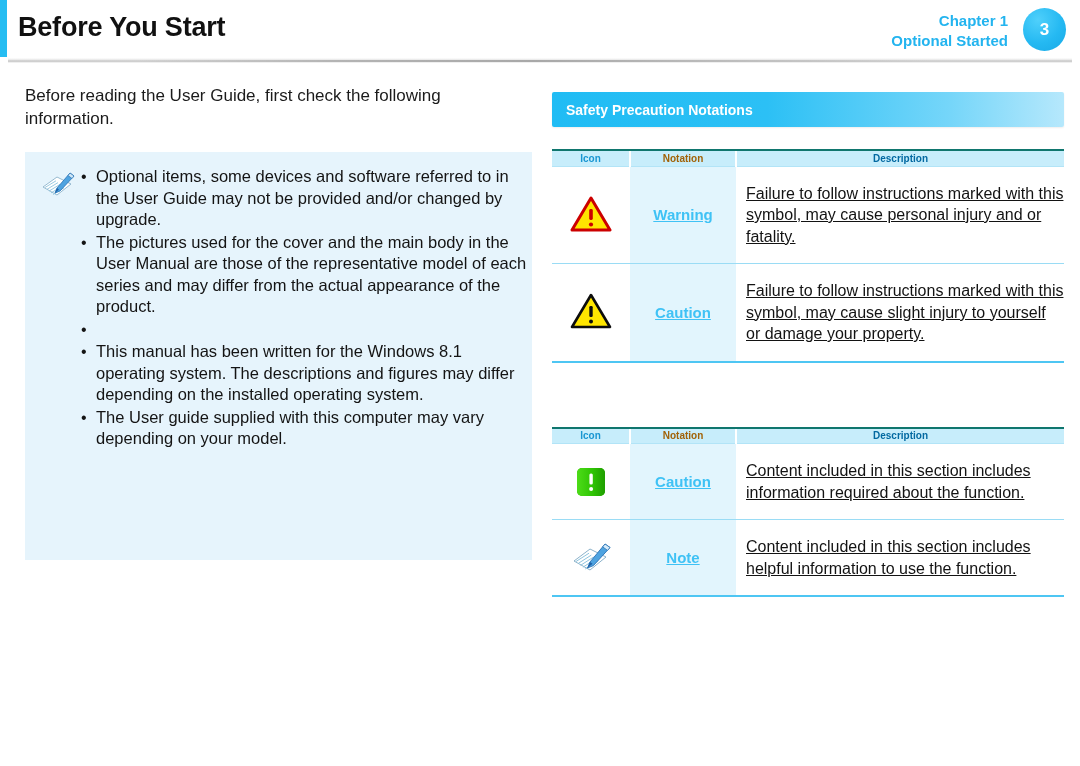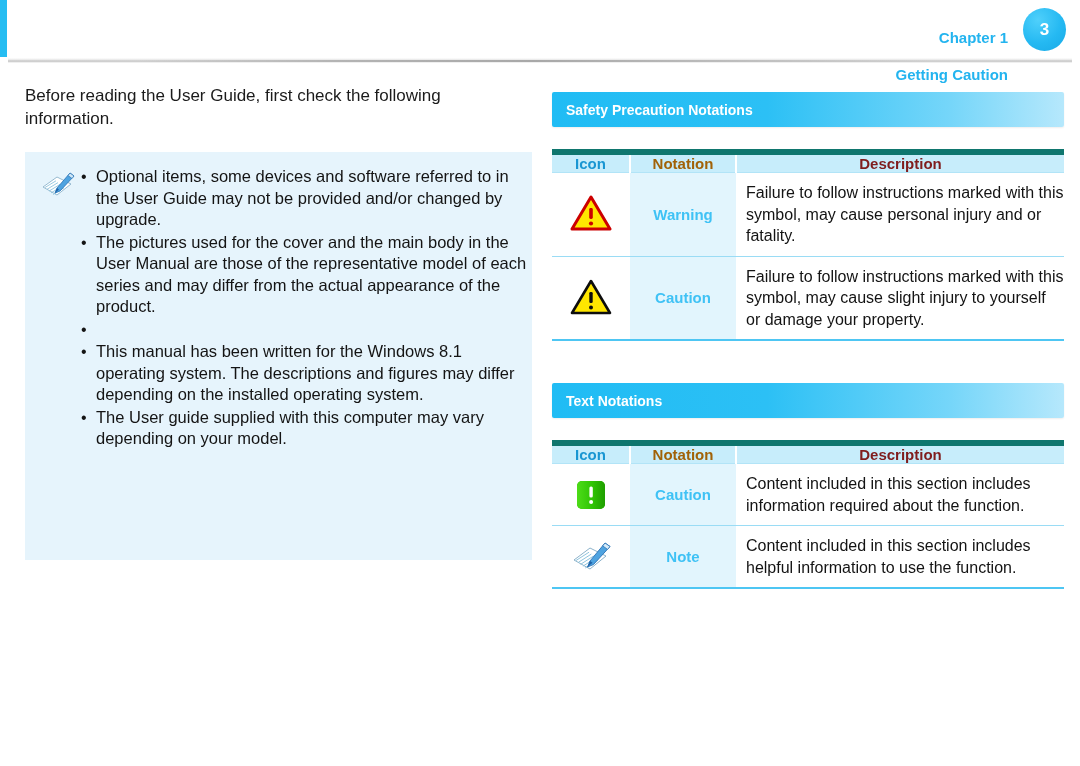--- a/index.html
+++ b/index.html
@@ -71,21 +71,20 @@
     position: absolute;
     right: 72px; top: 11px;
     text-align: right;
     line-height: 20px;
   }
   .chapter-line {
     font-size: 15px;
     font-weight: bold;
     color: #23b4ef;
     white-space: nowrap;
-    margin-top: 17px;
   }
   .page-badge {
     position: absolute;
     right: 14px; top: 8px;
     width: 43px; height: 43px;
     border-radius: 50%;
     background: radial-gradient(circle at 35% 28%, #4fd0fb 0%, #25b9f2 55%, #18a9e6 100%);
     color: #ffffff;
     font-size: 17px;
     font-weight: bold;
@@ -171,44 +170,45 @@
     margin-top: 22px;
     table-layout: fixed;
   }
   .ntable .c-icon  { width: 78px; }
   .ntable .c-note  { width: 106px; }
   .ntable .c-desc  { width: 328px; }
 
   .ntable thead th {
     background: #c7edfb;
     height: 16px;
-    font-size: 15px;
-    font-weight: bold;
-    border-top: 6px solid #0f766e;
+    font-size: 10px;
+    font-weight: bold;
+    border-top: 2px solid #0f766e;
     border-bottom: 1px solid #b2e4f7;
   }
   .ntable thead th.h-icon {
     color: #1996d2;
     text-align: center;
   }
   .ntable thead th.h-note {
     color: #a16207;
     text-align: center;
     border-left: 2px solid #ffffff;
   }
   .ntable thead th.h-desc {
-    color: #7f1d1d;
+    color: #0369a1;
     text-align: center;
     border-left: 2px solid #ffffff;
   }
 
   .ntable tbody td {
     border-bottom: 1px solid #9adcf5;
     vertical-align: middle;
-    padding: 9px 0;
+    padding: 16px 0;
+    text-decoration: underline;
   }
   .ntable tbody tr:last-child td {
     border-bottom: 2px solid #4ec6f3;
   }
   .ntable td.t-icon {
     text-align: center;
     background: #ffffff;
   }
   .ntable td.t-note {
     text-align: center;
@@ -235,24 +235,25 @@
 
   .spacer-36 { height: 42px; }
 </style>
 </head>
 <body>
 
 <div class="page">
 
   <div class="header">
     <div class="header-accent"></div>
+    <div class="page-title">Before You Start</div>
 
     <div class="chapter-block">
       <div class="chapter-line">Chapter 1</div>
-      <div class="chapter-line">Getting Caution</div>
+      <div class="chapter-line">Optional Started</div>
     </div>
 
     <div class="page-badge">3</div>
     <div class="header-rule"></div>
   </div>
 
   <div class="left-col">
 
     <div class="intro-text">Before reading the User Guide, first check the following information.</div>
 
@@ -358,23 +359,20 @@
             </span>
           </td>
           <td class="t-note">Caution</td>
           <td class="t-desc">Failure to follow instructions marked with this symbol, may cause slight injury to yourself or damage your property.</td>
         </tr>
       </tbody>
     </table>
 
     <div class="spacer-36"></div>
 
-    <div class="section-bar">
-      <span>Text Notations</span>
-    </div>
 
     <table class="ntable">
       <colgroup>
         <col class="c-icon">
           <col class="c-note">
           <col class="c-desc">
       </colgroup>
       <thead>
         <tr>
           <th class="h-icon">Icon</th>

